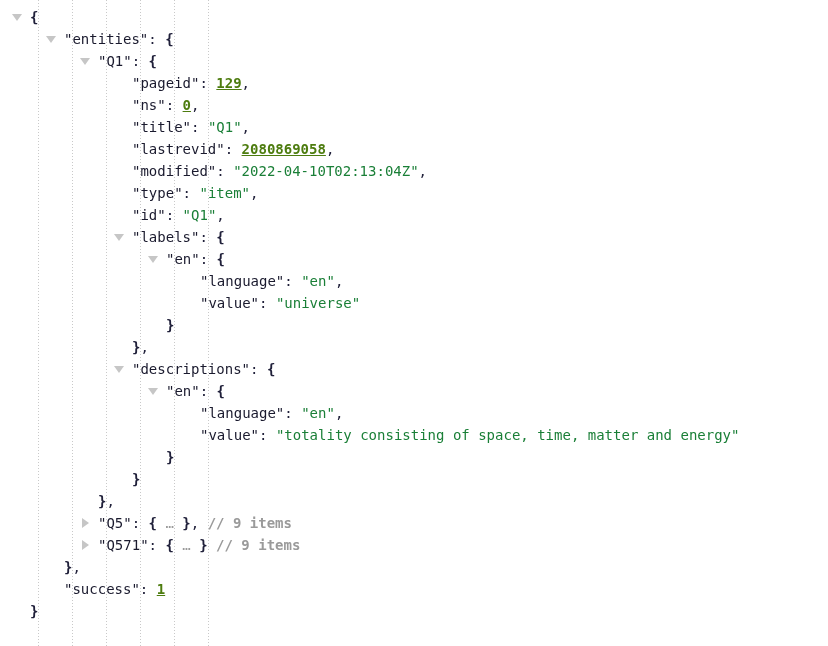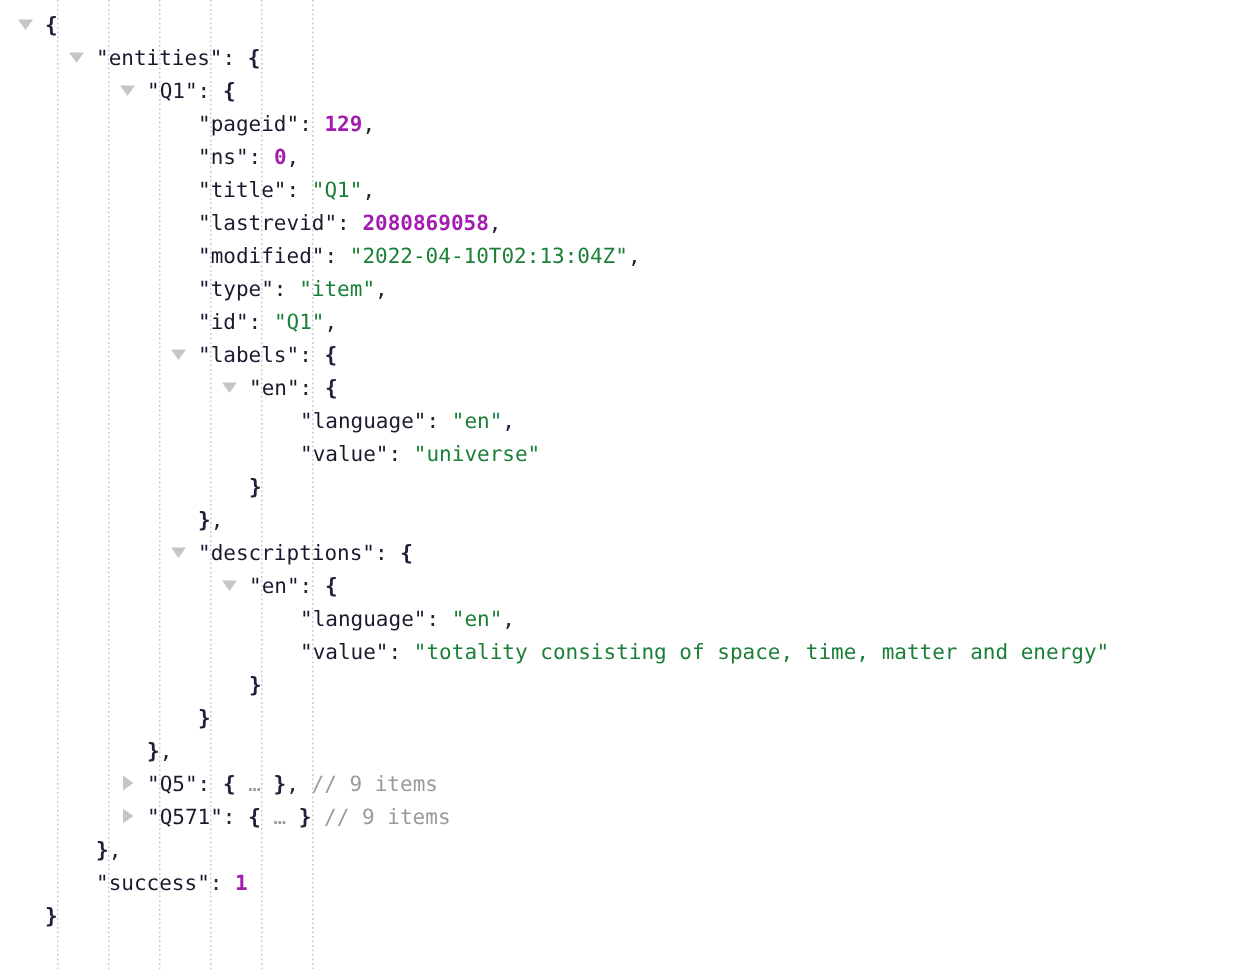--- a/index.html
+++ b/index.html
@@ -86,24 +86,24 @@
   .code {
     position: absolute;
     top: 0;
     left: 0;
     white-space: pre;
   }
 
   
   .k-key     { color: #1a1a2e; }
   .k-string  { color: #1a7f37; }
-  .k-number  { color: #a21caf; font-weight: bold; }
+  .k-number  { color: #4d7c0f; font-weight: bold; text-decoration: underline; }
   .k-punct   { color: #20203a; font-weight: bold; }
   .k-comma   { color: #20203a; }
-  .k-comment { color: #9a9a9a; }
+  .k-comment { color: #9a9a9a; font-weight: bold; }
   .k-ellipsis{ color: #9a9a9a; }
 </style>
 </head>
 <body>
 
 <div id="json-viewer">
   <div class="guides">
       <div class="guide" style="left: 38px;"></div>
       <div class="guide" style="left: 72px;"></div>
       <div class="guide" style="left: 106px;"></div>

